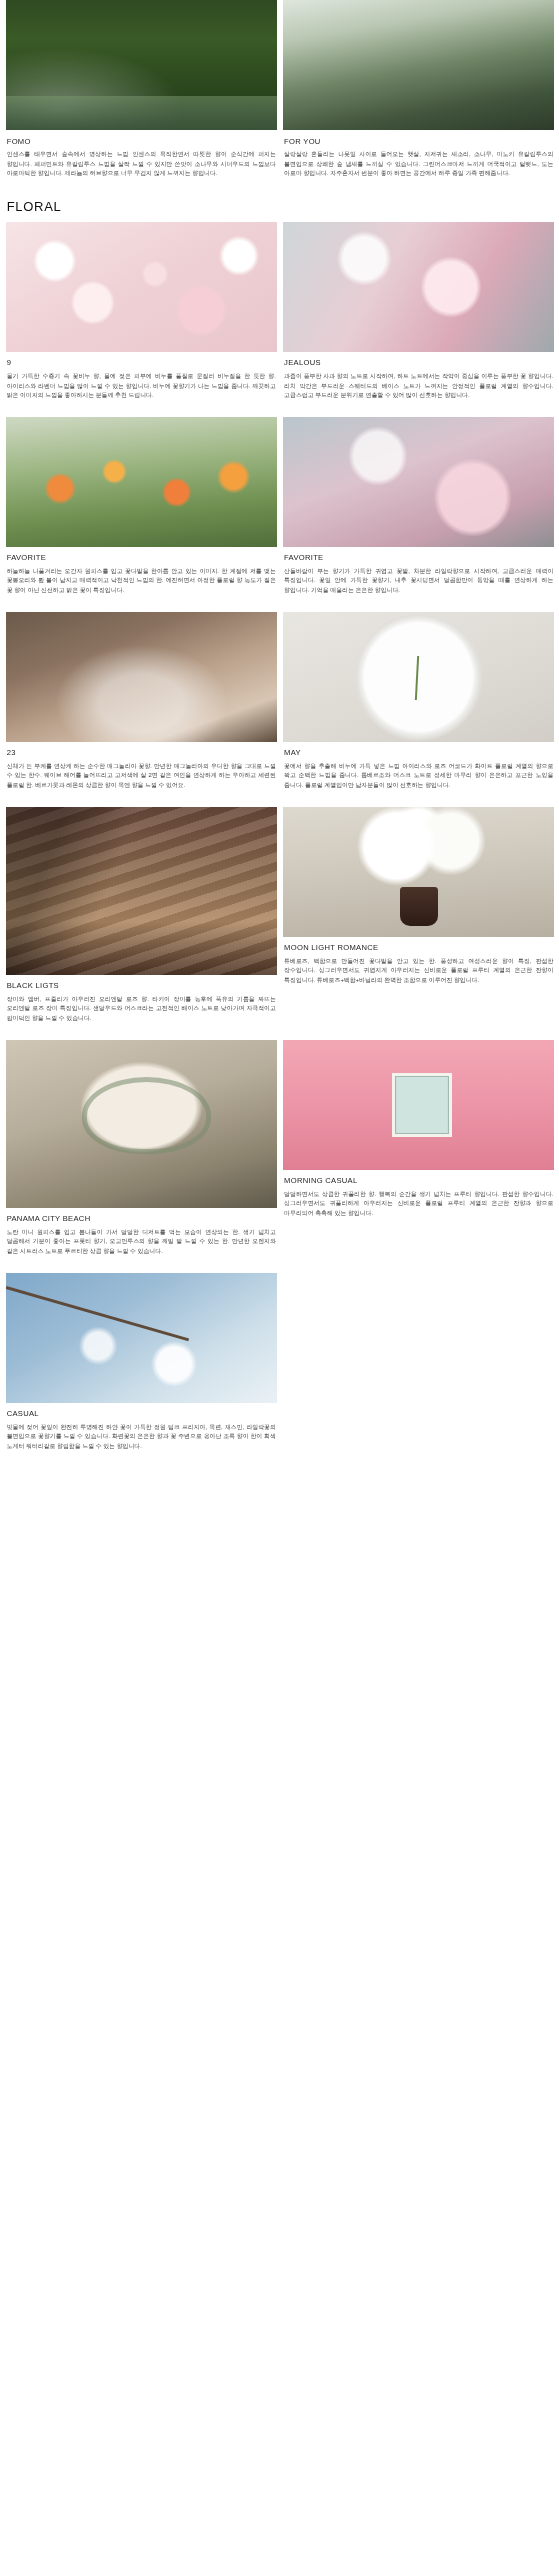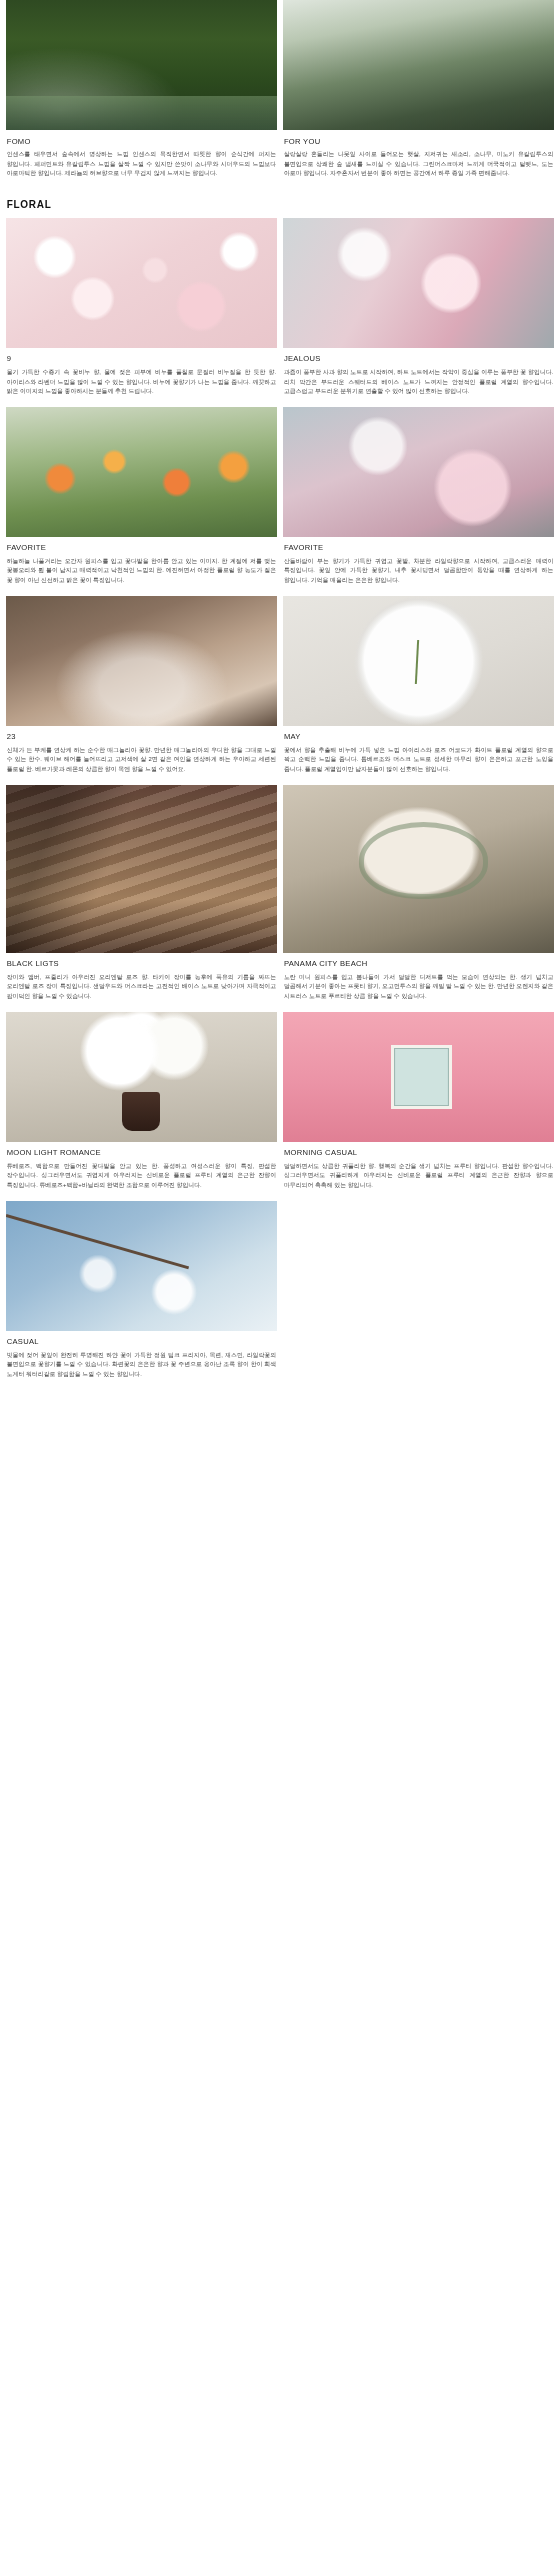--- a/index.html
+++ b/index.html
@@ -14,20 +14,21 @@
   }
   .page { width: 560px; position: relative; }
 
   
   .grid {
     display: grid;
     grid-template-columns: 1fr 1fr;
     column-gap: 5.6px;
     row-gap: 0px;
     padding: 0 5.6px;
+    gap: 6px;
   }
   .card { width: 100%; margin-bottom: 4.5px; }
   .thumb {
     width: 100%;
     height: 130px;
     position: relative;
     overflow: hidden;
     background: #cfcfcf;
   }
   .thumb.tall { height: 168px; }
@@ -42,22 +43,22 @@
     font-size: 5.9px;
     line-height: 1.62;
     color: #3a3a3a;
     padding: 0 1.1px 5.6px 1.1px;
     text-align: justify;
     word-break: keep-all;
   }
 
   
   .section-head {
-    font-size: 10px;
-    font-weight: 700;
+    font-size: 13px;
+    font-weight: 400;
     letter-spacing: 0.7px;
     padding: 10px 6.7px 7.8px 6.7px;
     color: #111;
   }
 
   
   .img-forest {
     background:
       radial-gradient(ellipse at 20% 85%, rgba(255,255,255,0.35) 0%, rgba(255,255,255,0) 40%),
       linear-gradient(180deg, #2f4a22 0%, #3a5a26 30%, #2c4a1e 62%, #20361a 100%),
@@ -232,31 +233,31 @@
       <div class="card-desc">꽃에서 향을 추출해 비누에 가득 넣은 느낌 아이리스와 로즈 어코드가 화이트 플로럴 계열의 향으로 꽉고 순백한 느낌을 줍니다. 톱베르조와 머스크 노트로 성세한 마무리 향이 은은하고 포근한 노잉을 줍니다. 플로럴 계열임이만 남자분들이 많이 선호하는 향입니다.</div>
     </div>
 
     <div class="card">
       <div class="thumb tall img-stairs"></div>
       <div class="card-title">BLACK LIGTS</div>
       <div class="card-desc">장미와 앰버, 프줄리가 아우러진 오리엔탈 로즈 향. 타키이 장미를 농후에 푹유의 기름을 짜뜨는 오리엔탈 로즈 장미 특징입니다. 샌달우드와 머스크라는 고전적인 배이스 노트로 낮아가며 자극적이고 팝미덕인 향을 느낄 수 있습니다.</div>
     </div>
 
     <div class="card">
+      <div class="thumb img-white-flowers"></div>
+      <div class="card-title">MOON LIGHT ROMANCE</div>
+      <div class="card-desc">튜베로즈, 백합으로 만들어진 꽃다발을 안고 있는 한. 풍성하고 여성스러운 향이 특징, 판섬한 장수입니다. 싱그러우면서도 귀엽지게 아우러지는 신비로운 플로럴 프루티 계열의 은근한 잔향이 특징입니다. 튜베로즈+백합+바닐라의 완벽한 조합으로 이루어진 향입니다.</div>
+    </div>
+
+    <div class="card">
       <div class="thumb tall img-fountain"></div>
       <div class="card-title">PANAMA CITY BEACH</div>
       <div class="card-desc">노란 미니 원피스를 입고 봄나들이 가서 달달한 디저트를 먹는 모습이 연상되는 한. 생기 넘치고 달콤해서 기분이 좋아는 프룻티 향기, 오고먼투스의 향을 깨밀 맡 느낄 수 있는 한. 만년한 오렌지와 같은 시트러스 노트로 푸르티한 상큼 향을 느낄 수 있습니다.</div>
     </div>
 
-    <div class="card">
-      <div class="thumb img-white-flowers"></div>
-      <div class="card-title">MOON LIGHT ROMANCE</div>
-      <div class="card-desc">튜베로즈, 백합으로 만들어진 꽃다발을 안고 있는 한. 풍성하고 여성스러운 향이 특징, 판섬한 장수입니다. 싱그러우면서도 귀엽지게 아우러지는 신비로운 플로럴 프루티 계열의 은근한 잔향이 특징입니다. 튜베로즈+백합+바닐라의 완벽한 조합으로 이루어진 향입니다.</div>
-    </div>
-
 
     <div class="card">
       <div class="thumb img-pink-window"></div>
       <div class="card-title">MORNING CASUAL</div>
       <div class="card-desc">달달하면서도 상큼한 귀풀리한 향. 행복의 순간을 생기 넘치는 프루티 향입니다. 판섬한 향수입니다. 싱그러우면서도 귀풀리하게 아우러지는 신비로운 플로럴 프루티 계열의 은근한 잔향과 향으로 마무리되어 촉촉해 있는 향입니다.</div>
     </div>
 
     <div class="card">
       <div class="thumb img-blossom-sky"></div>
       <div class="card-title">CASUAL</div>

